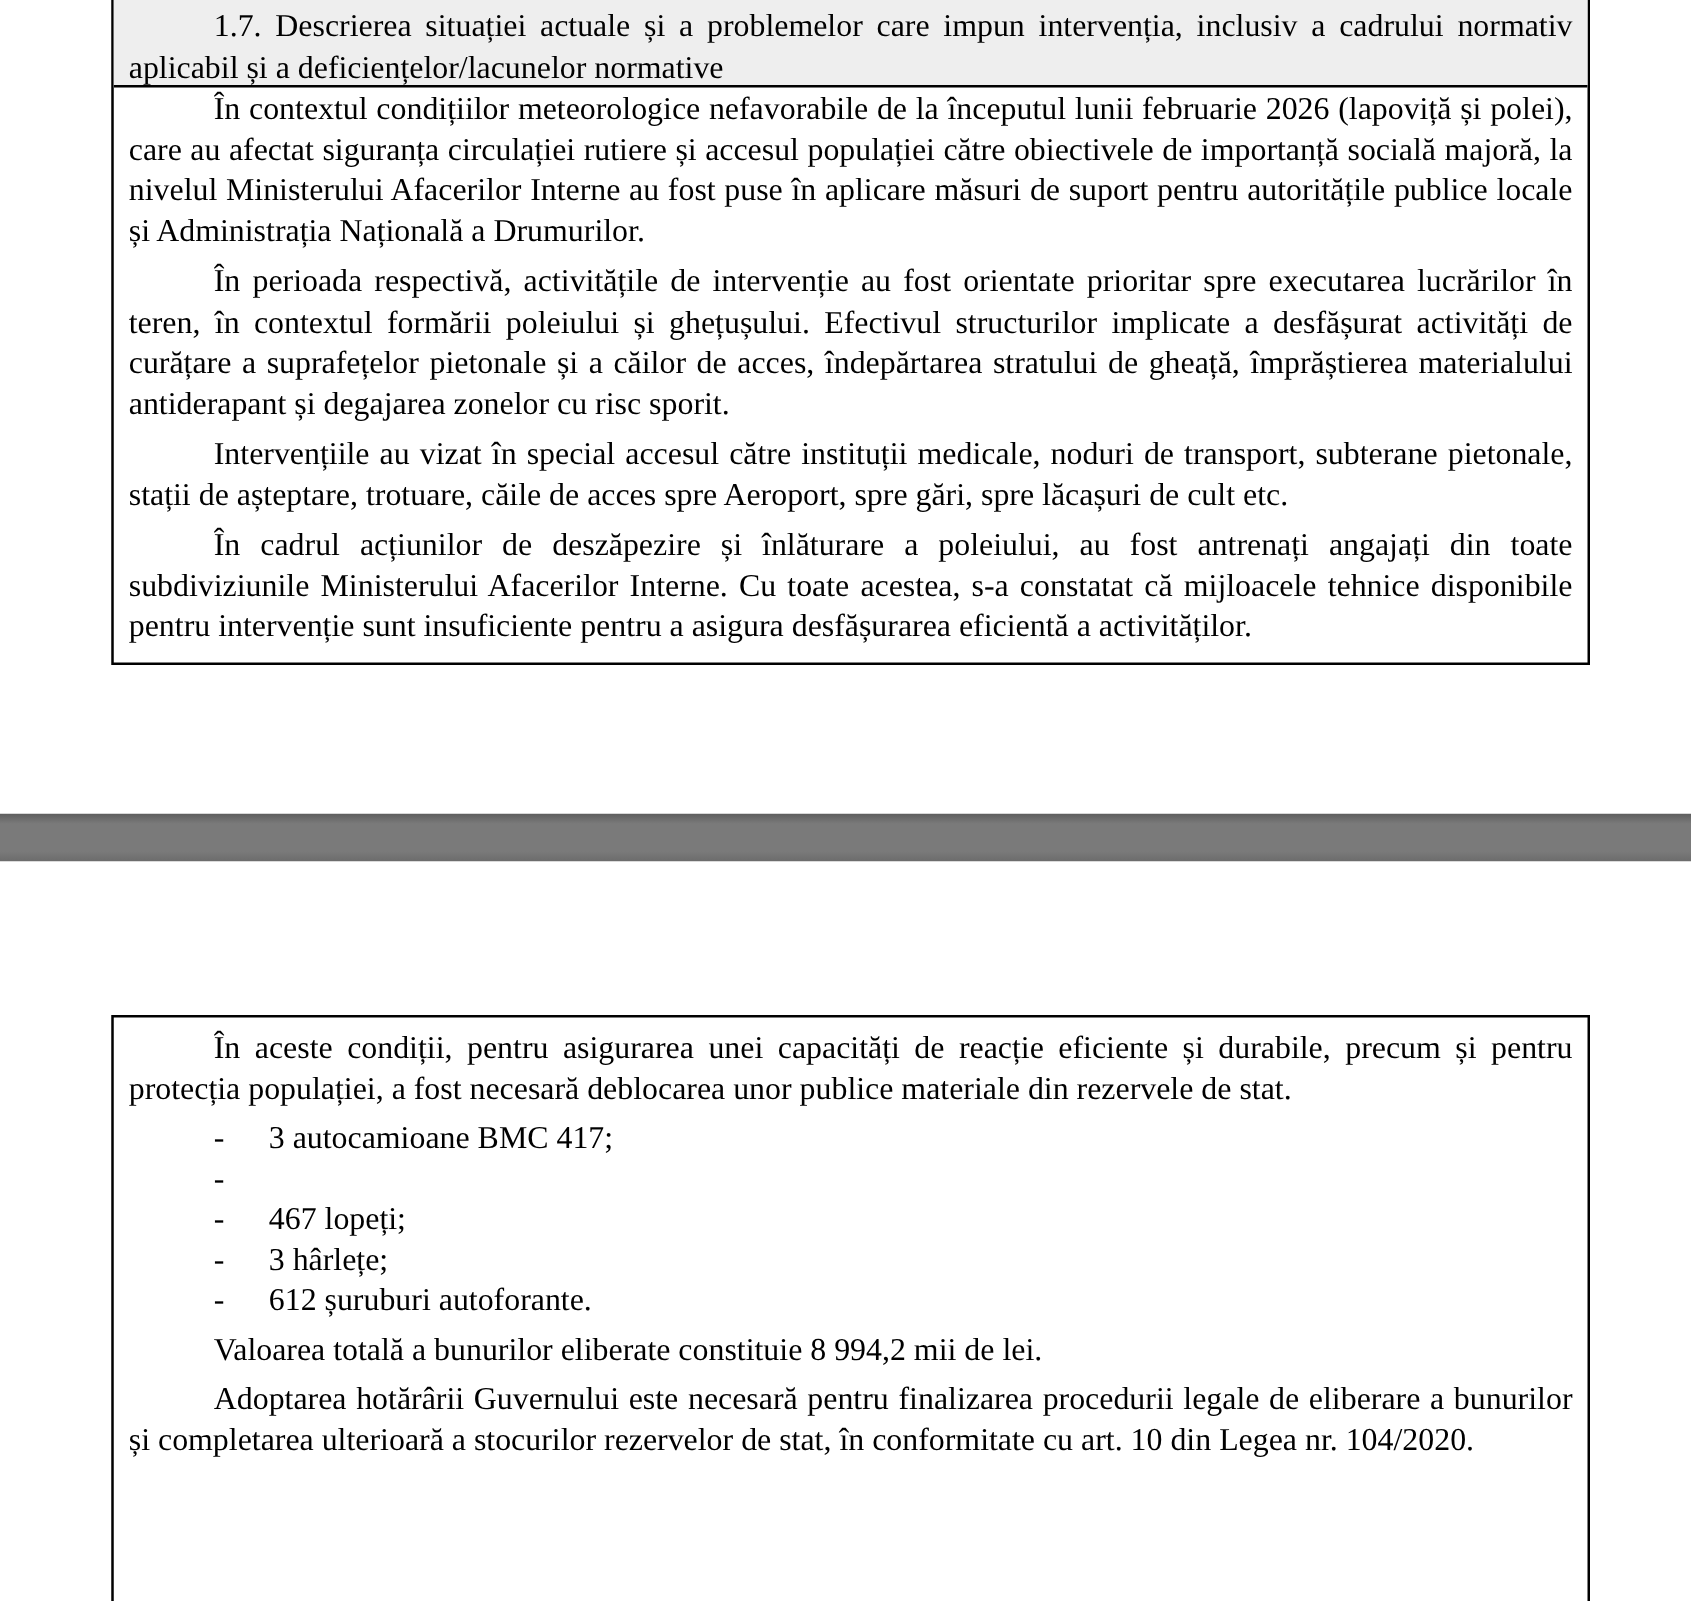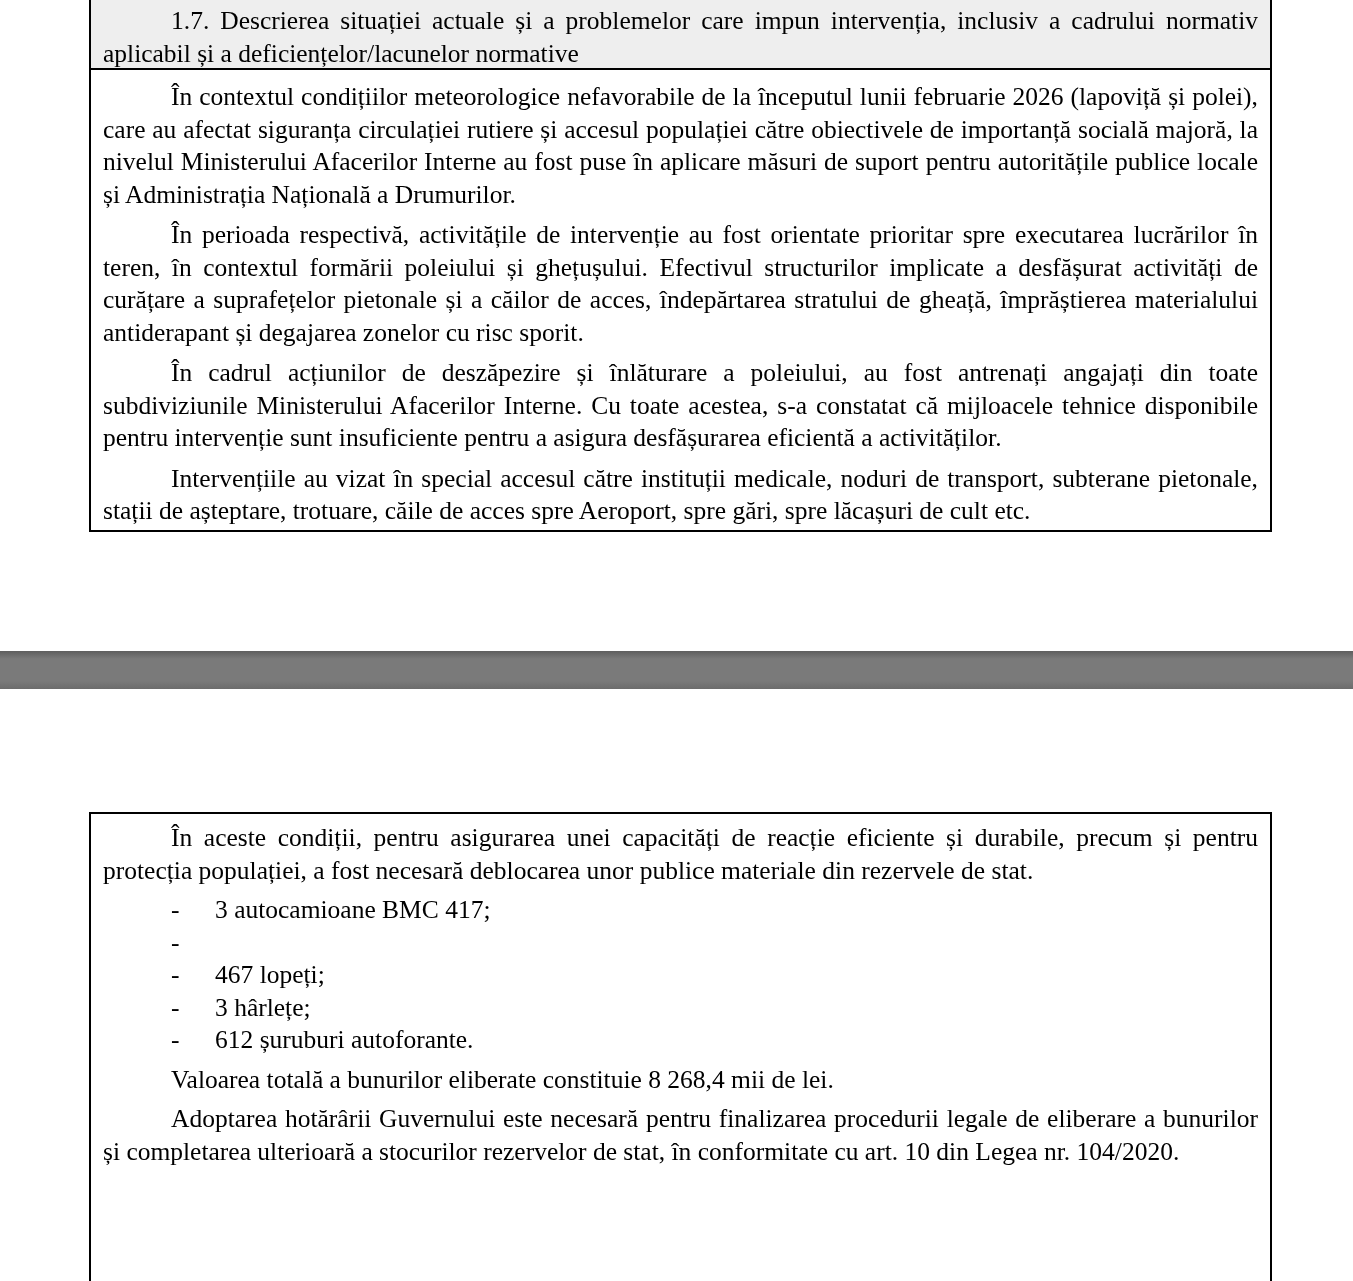--- a/index.html
+++ b/index.html
@@ -32,21 +32,21 @@
       text-align: justify;
     }
     .para {
       font-size: 25.5px;
       line-height: 32.5px;
       text-align: justify;
       text-indent: 68px;
       margin: 0;
       padding: 0 12px;
     }
-    .body-top { padding-top: 11px; }
+    .body-top { padding-top: 1px; }
     .body-top .para { margin-bottom: 8px; }
     .body-bottom { padding-top: 8px; }
     .body-bottom .para { margin-bottom: 7px; }
     .list { margin: 0 0 7px 0; padding: 0 12px 0 80px; list-style: none; }
     .list li {
       font-size: 25.5px;
       line-height: 32.5px;
       display: flex;
     }
     .list li .dash { width: 44px; flex: 0 0 44px; }
@@ -62,22 +62,22 @@
 </head>
 <body>
 
 <div class="box box-top">
   <div class="header-cell">
     <span style="padding-left:68px">1.7. Descrierea situației actuale și a problemelor care impun intervenția, inclusiv a cadrului normativ aplicabil și a deficiențelor/lacunelor normative</span>
   </div>
   <div class="body-top">
     <p class="para">În contextul condițiilor meteorologice nefavorabile de la începutul lunii februarie 2026 (lapoviță și polei), care au afectat siguranța circulației rutiere și accesul populației către obiectivele de importanță socială majoră, la nivelul Ministerului Afacerilor Interne au fost puse în aplicare măsuri de suport pentru autoritățile publice locale și Administrația Națională a Drumurilor.</p>
     <p class="para">În perioada respectivă, activitățile de intervenție au fost orientate prioritar spre executarea lucrărilor în teren, în contextul formării poleiului și ghețușului. Efectivul structurilor implicate a desfășurat activități de curățare a suprafețelor pietonale și a căilor de acces, îndepărtarea stratului de gheață, împrăștierea materialului antiderapant și degajarea zonelor cu risc sporit.</p>
+    <p class="para">Intervențiile au vizat în special accesul către instituții medicale, noduri de transport, subterane pietonale, stații de așteptare, trotuare, căile de acces spre Aeroport, spre gări, spre lăcașuri de cult etc.</p>
     <p class="para">În cadrul acțiunilor de deszăpezire și înlăturare a poleiului, au fost antrenați angajați din toate subdiviziunile Ministerului Afacerilor Interne. Cu toate acestea, s-a constatat că mijloacele tehnice disponibile pentru intervenție sunt insuficiente pentru a asigura desfășurarea eficientă a activităților.</p>
-    <p class="para">Intervențiile au vizat în special accesul către instituții medicale, noduri de transport, subterane pietonale, stații de așteptare, trotuare, căile de acces spre Aeroport, spre gări, spre lăcașuri de cult etc.</p>
   </div>
 </div>
 
 <div class="page-gap"></div>
 
 <div class="box box-bottom">
   <div class="body-bottom">
     <p class="para">În aceste condiții, pentru asigurarea unei capacități de reacție eficiente și durabile, precum și pentru protecția populației, a fost necesară deblocarea unor publice materiale din rezervele de stat.</p>
     <ul class="list">
       <li>
@@ -93,16 +93,16 @@
       </li>
       <li>
         <span class="dash">-</span>
         <span>3 hârlețe;</span>
       </li>
       <li>
         <span class="dash">-</span>
         <span>612 șuruburi autoforante.</span>
       </li>
     </ul>
-    <p class="para">Valoarea totală a bunurilor eliberate constituie 8 268,4 mii de lei.</p>
+    <p class="para">Valoarea totală a bunurilor eliberate constituie 8 994,2 mii de lei.</p>
     <p class="para">Adoptarea hotărârii Guvernului este necesară pentru finalizarea procedurii legale de eliberare a bunurilor și completarea ulterioară a stocurilor rezervelor de stat, în conformitate cu art. 10 din Legea nr. 104/2020.</p>
   </div>
 </div>
 
 </body></html>

